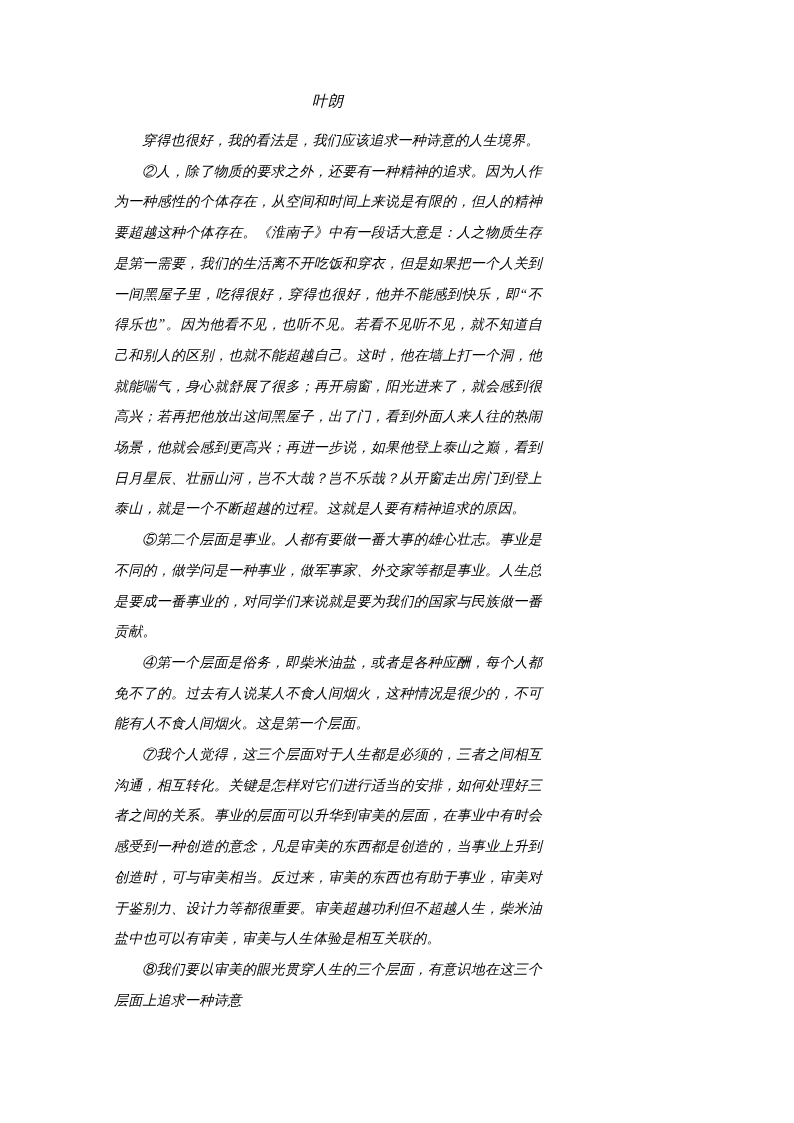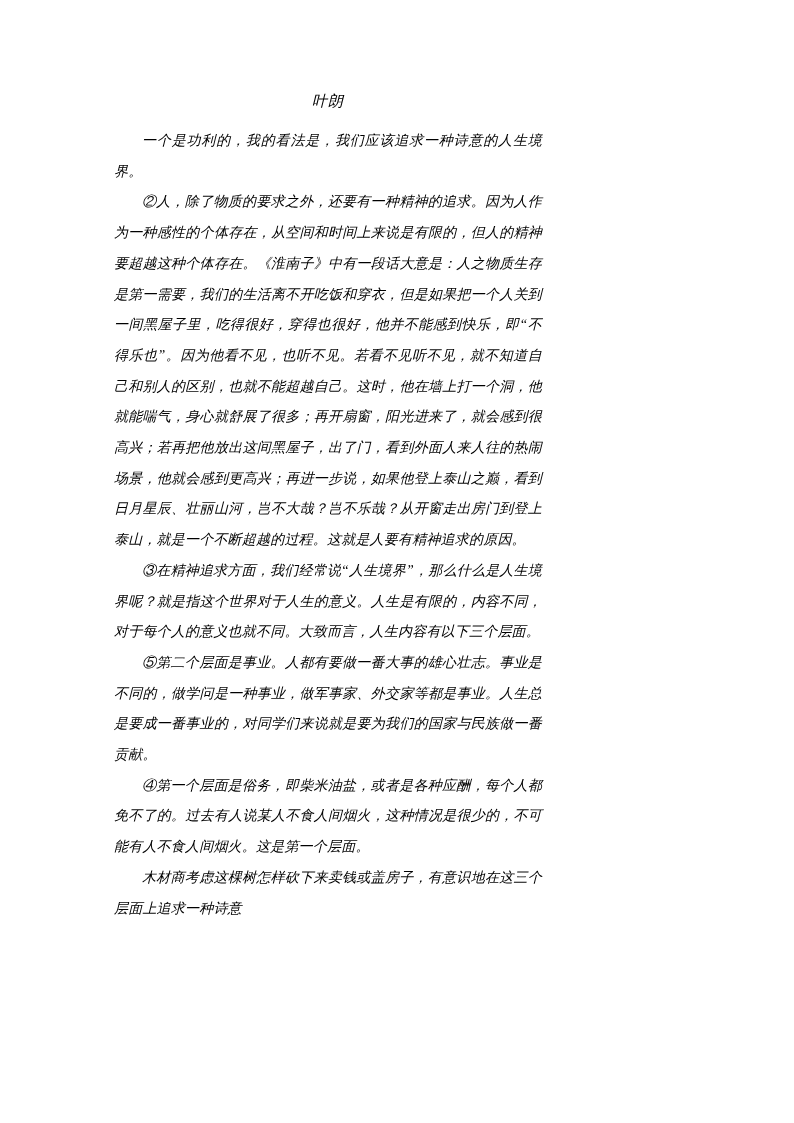--- a/index.html
+++ b/index.html
@@ -36,19 +36,19 @@
     text-justify: inter-ideograph;
     text-indent: 2em;
     word-break: break-all;
   }
 </style>
 </head>
 <body>
 
 <div class="page">
   <h1 class="doc-title">叶朗</h1>
-  <p class="para">一个是功利的，我的看法是，我们应该追求一种诗意的人生境界。</p>
+  <p class="para">穿得也很好，我的看法是，我们应该追求一种诗意的人生境界。</p>
   <p class="para">②人，除了物质的要求之外，还要有一种精神的追求。因为人作为一种感性的个体存在，从空间和时间上来说是有限的，但人的精神要超越这种个体存在。《淮南子》中有一段话大意是：人之物质生存是第一需要，我们的生活离不开吃饭和穿衣，但是如果把一个人关到一间黑屋子里，吃得很好，穿得也很好，他并不能感到快乐，即“不得乐也”。因为他看不见，也听不见。若看不见听不见，就不知道自己和别人的区别，也就不能超越自己。这时，他在墙上打一个洞，他就能喘气，身心就舒展了很多；再开扇窗，阳光进来了，就会感到很高兴；若再把他放出这间黑屋子，出了门，看到外面人来人往的热闹场景，他就会感到更高兴；再进一步说，如果他登上泰山之巅，看到日月星辰、壮丽山河，岂不大哉？岂不乐哉？从开窗走出房门到登上泰山，就是一个不断超越的过程。这就是人要有精神追求的原因。</p>
-  <p class="para">③在精神追求方面，我们经常说“人生境界”，那么什么是人生境界呢？就是指这个世界对于人生的意义。人生是有限的，内容不同，对于每个人的意义也就不同。大致而言，人生内容有以下三个层面。</p>
   <p class="para">⑤第二个层面是事业。人都有要做一番大事的雄心壮志。事业是不同的，做学问是一种事业，做军事家、外交家等都是事业。人生总是要成一番事业的，对同学们来说就是要为我们的国家与民族做一番贡献。</p>
   <p class="para">④第一个层面是俗务，即柴米油盐，或者是各种应酬，每个人都免不了的。过去有人说某人不食人间烟火，这种情况是很少的，不可能有人不食人间烟火。这是第一个层面。</p>
-  <p class="para">木材商考虑这棵树怎样砍下来卖钱或盖房子，有意识地在这三个层面上追求一种诗意</p>
+  <p class="para">⑦我个人觉得，这三个层面对于人生都是必须的，三者之间相互沟通，相互转化。关键是怎样对它们进行适当的安排，如何处理好三者之间的关系。事业的层面可以升华到审美的层面，在事业中有时会感受到一种创造的意念，凡是审美的东西都是创造的，当事业上升到创造时，可与审美相当。反过来，审美的东西也有助于事业，审美对于鉴别力、设计力等都很重要。审美超越功利但不超越人生，柴米油盐中也可以有审美，审美与人生体验是相互关联的。</p>
+  <p class="para">⑧我们要以审美的眼光贯穿人生的三个层面，有意识地在这三个层面上追求一种诗意</p>
 </div>
 
 </body></html>

